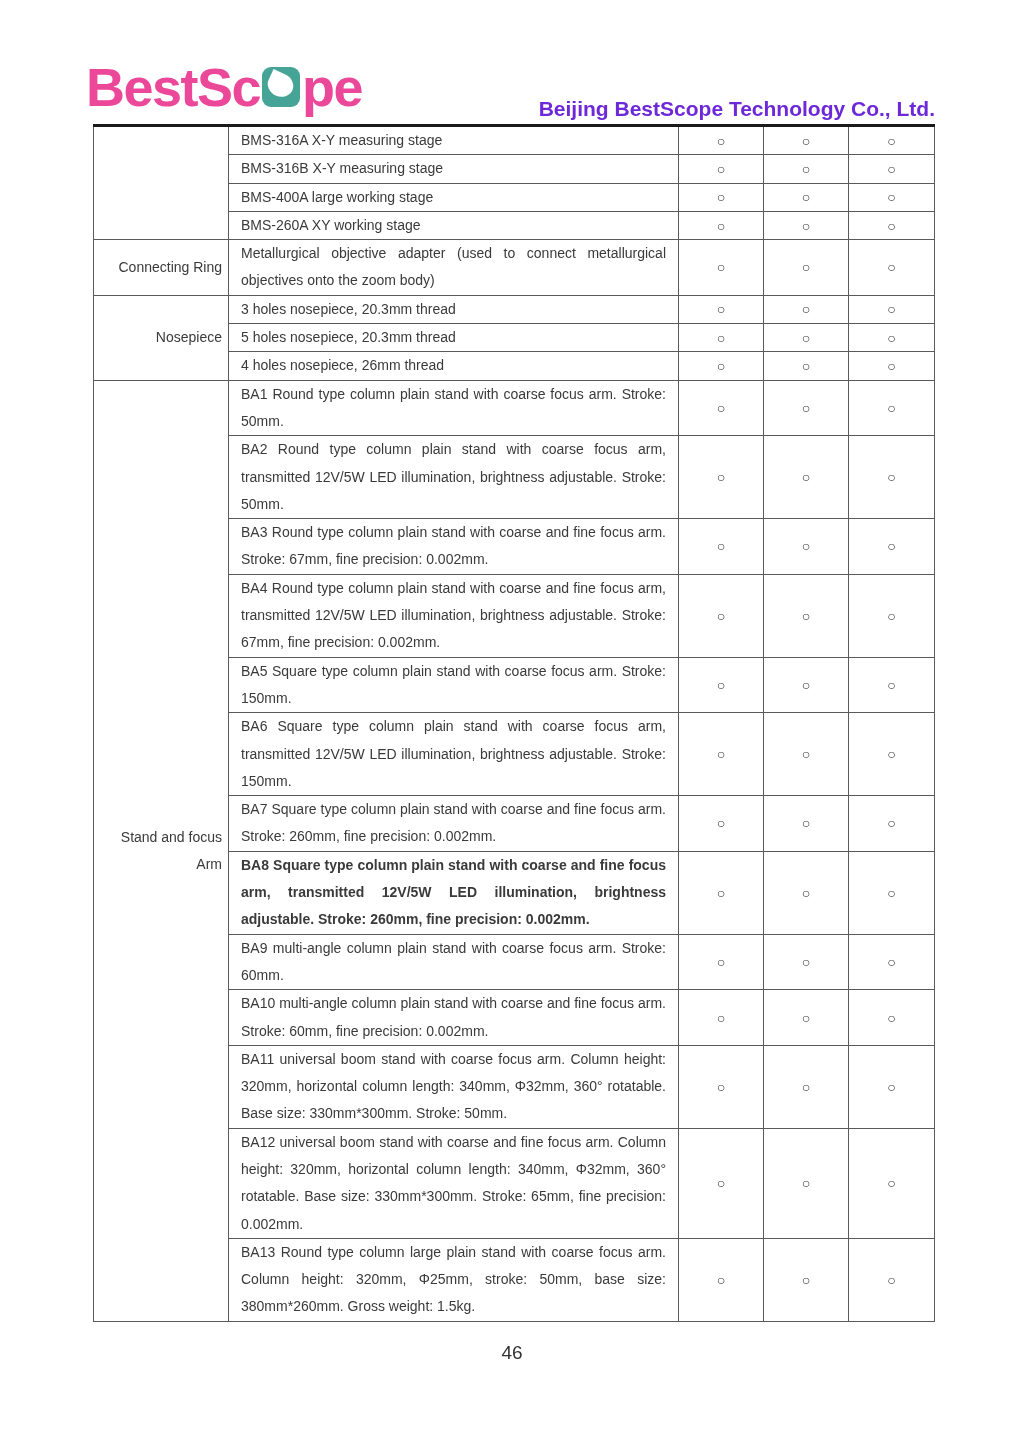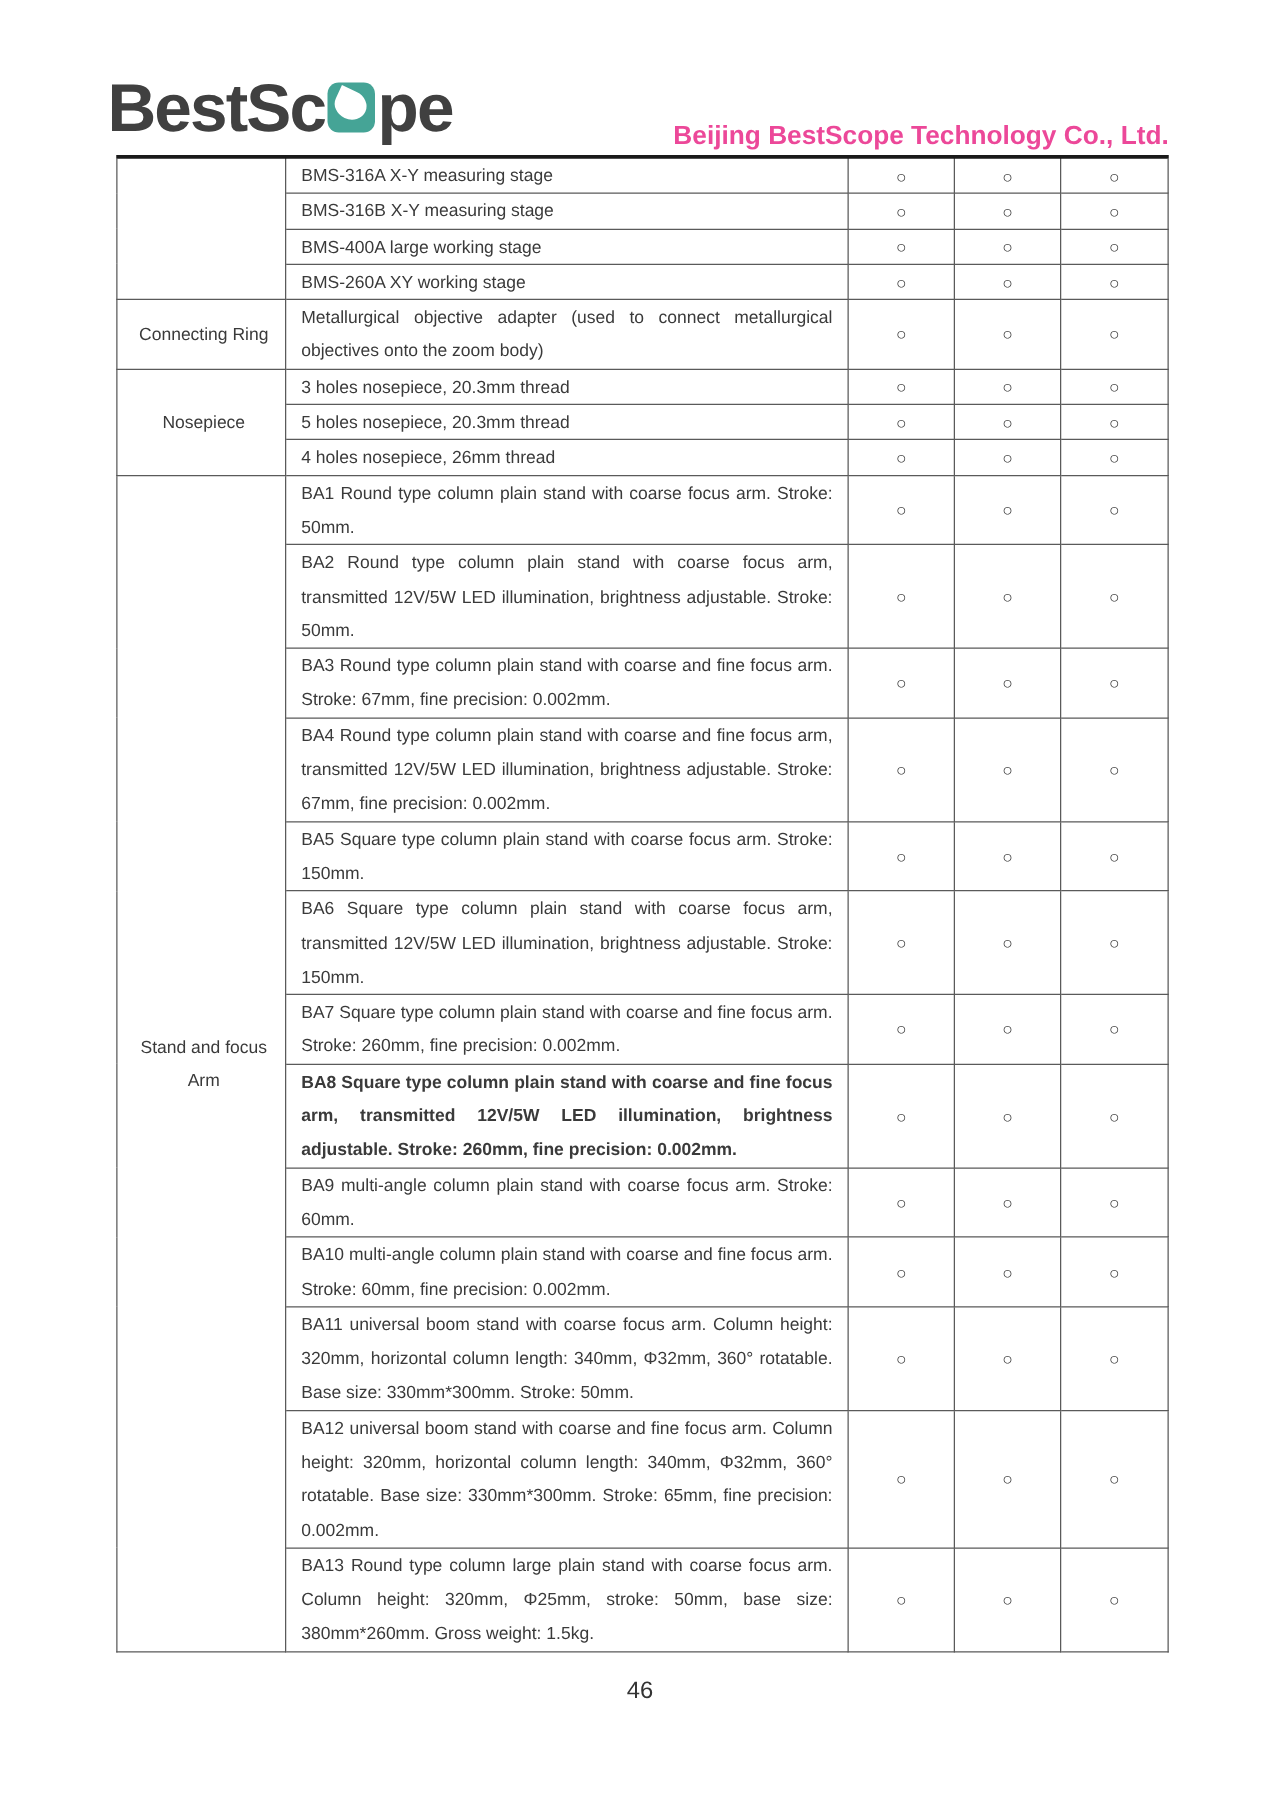--- a/index.html
+++ b/index.html
@@ -4,49 +4,49 @@
 <style>
   html, body { margin:0; padding:0; background:#ffffff; }
   body {
     width:1024px; height:1448px; position:relative; overflow:hidden;
     font-family:"Liberation Sans", sans-serif; color:#3a3a3a;
   }
   
   .logo {
     position:absolute; left:86px; top:58px;
     font-size:54px; line-height:58px; font-weight:bold; letter-spacing:-1.5px;
-    color:#404040; white-space:nowrap;
+    color:#ec4899; white-space:nowrap;
   }
   .logo-o {
     display:inline-block; width:38px; height:40px; vertical-align:-1px;
     background:#45a496; border-radius:9px; position:relative; margin:0 2px;
   }
   .logo-drop {
     position:absolute; left:7px; top:5px; width:23px; height:26px;
     background:#ffffff;
     border-radius:70% 70% 70% 0 / 70% 70% 70% 0;
     transform:rotate(115deg);
   }
   .company {
     position:absolute; top:97px; right:89px;
-    font-size:21px; font-weight:bold; color:#ec4899; white-space:nowrap;
+    font-size:21px; font-weight:bold; color:#6d28d9; white-space:nowrap;
   }
   
   .spec-table {
     position:absolute; left:93px; top:124px; width:841px;
     border-collapse:collapse; table-layout:fixed;
     border-top:3px solid #1a1a1a;
   }
   .spec-table td {
     border:1px solid #5a5a5a; font-size:14px; color:#3a3a3a;
     overflow:hidden;
   }
   .group-cell {
     padding:0 6px 0 10px; vertical-align:middle; line-height:27px;
-    text-align:center;
+    text-align:right;
   }
   .desc-cell {
     padding:0 12px; vertical-align:middle; line-height:27.3px;
     text-align:justify;
   }
   .mark-cell {
     text-align:center; vertical-align:middle;
     font-size:13px; color:#2b2b2b;
   }
   

